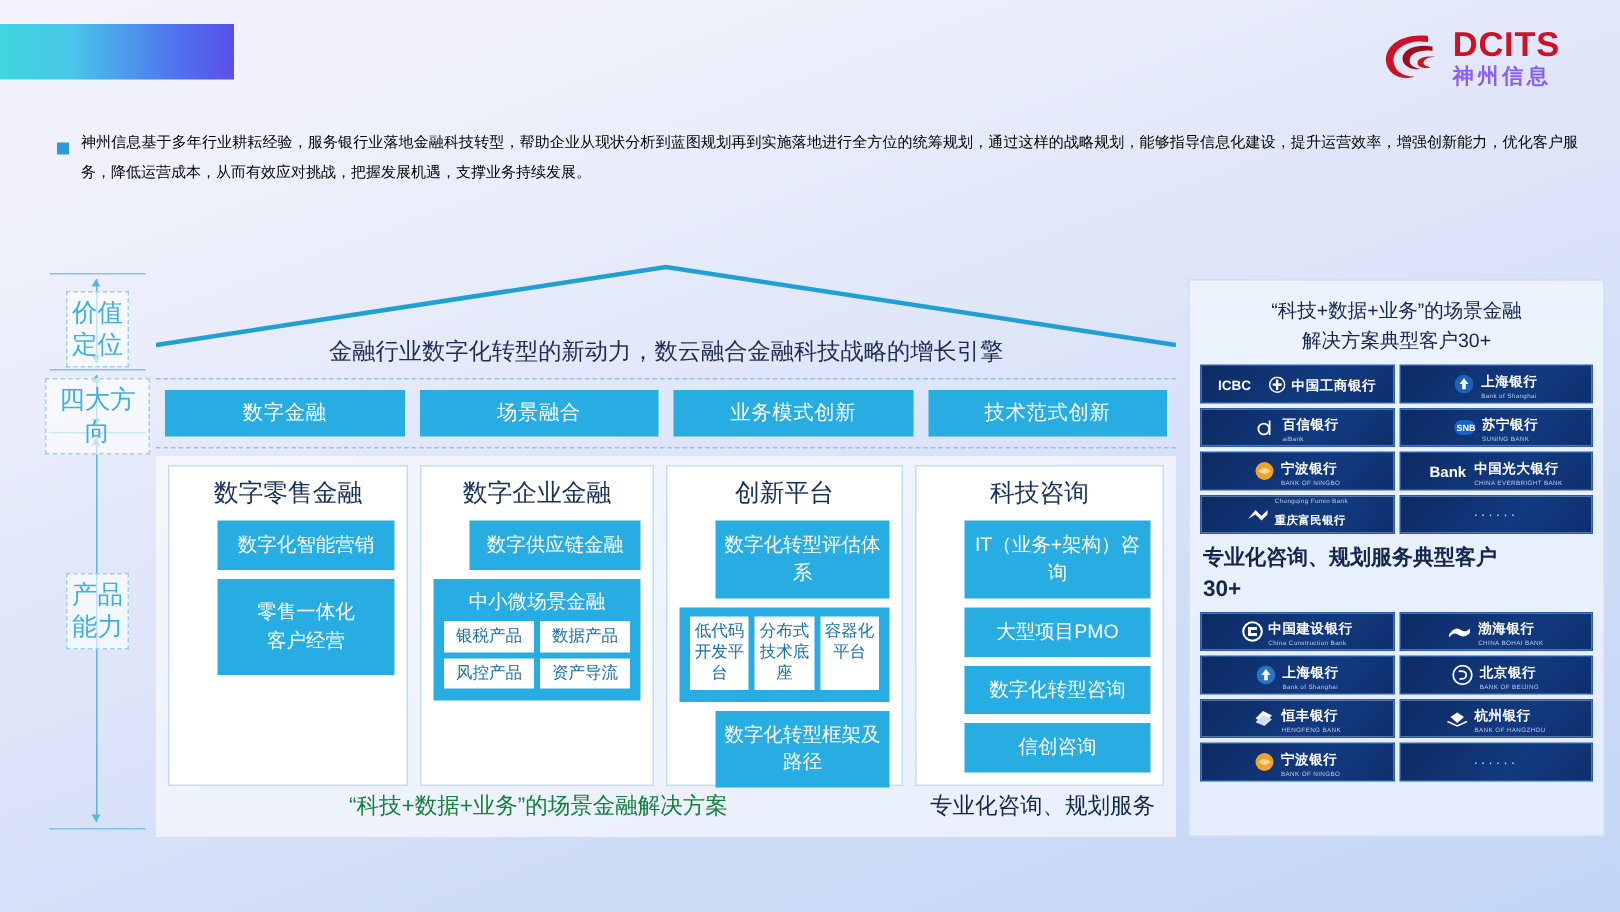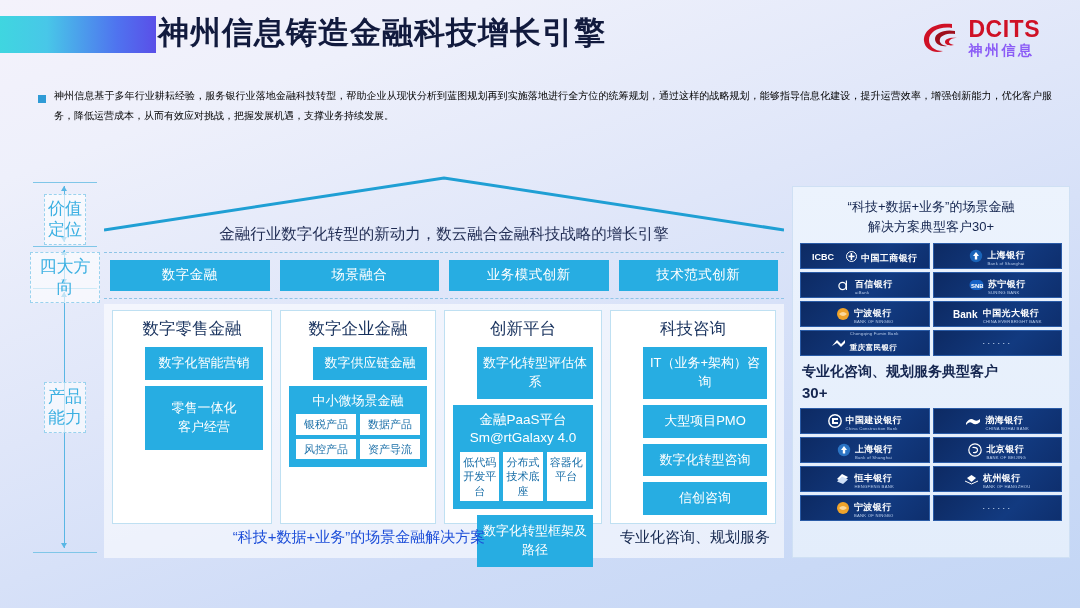--- a/index.html
+++ b/index.html
@@ -110,21 +110,21 @@
   }
   .chip-half { width: calc(50% - 2px); }
   .chip-third { flex: 1; }
   .paas-title { font-size: 13.5px; }
 
   .caption-row {
     position: absolute; left: 8px; top: 352px; width: 664px;
     display: flex; gap: 8px; align-items: center;
   }
   .caption-a {
-    width: 494px; text-align: center; font-size: 15px; color: #1d4ed8;
+    width: 494px; text-align: center; font-size: 15px; color: #15803d;
   }
   .caption-b {
     width: 162px; text-align: center; font-size: 15px; color: #13264d;
   }
 
   
   .right {
     position: absolute; left: 792px; top: 186px; width: 278px; height: 372px;
     background: linear-gradient(180deg, #ecf3fd 0%, #e3edfb 100%);
     border: 1px solid #cfe0f4;
@@ -152,21 +152,20 @@
   .lg-en { font-size: 4.2px; color: #b9cdec; letter-spacing: 0.25px; white-space: nowrap; }
   .lg-dots { font-size: 9px; color: #cfe0f7; letter-spacing: 2px; }
 
   svg { display: block; }
 </style>
 </head>
 <body>
 
 <div class="header">
   <div class="accent-bar"></div>
-  <div class="title">神州信息铸造金融科技增长引擎</div>
   <div class="logo">
     <span class="logo-mark">
       <svg width="40" height="38" viewBox="0 0 40 38">
         <path d="M30 5 C12 3 1 12 2 22 C3 31 13 35 21 32 C12 32 7 27 7 21 C7 13 17 7 30 9 Z" fill="#cf1126"></path>
         <path d="M33 12 C22 10 13 14 13 20 C13 25 19 28 25 27 C19 26 17 23 18 20 C19 16 26 14 33 15 Z" fill="#9e0e1c"></path>
         <path d="M35 19 C28 18 23 20 23 23 C23 26 28 27 32 26 C27 25 26 23 28 21 C30 19 33 19 35 19 Z" fill="#cf1126"></path>
       </svg>
     </span>
     <span class="logo-text">
       <div class="logo-en">DCITS</div>
@@ -243,24 +242,20 @@
           <div class="chip chip-half">风控产品</div>
           <div class="chip chip-half">资产导流</div>
         </div>
       </div>
     </div>
 
     <div class="col col-3">
       <div class="col-title">创新平台</div>
       <div class="blk">数字化转型评估体系</div>
       <div class="blk-group">
-        <div class="blk-group-title paas-title">
-          <div>金融PaaS平台</div>
-          <div>Sm@rtGalaxy 4.0</div>
-        </div>
         <div class="chip-grid">
           <div class="chip chip-third">低代码开发平台</div>
           <div class="chip chip-third">分布式技术底座</div>
           <div class="chip chip-third">容器化平台</div>
         </div>
       </div>
       <div class="blk">数字化转型框架及路径</div>
     </div>
 
     <div class="col col-4">

